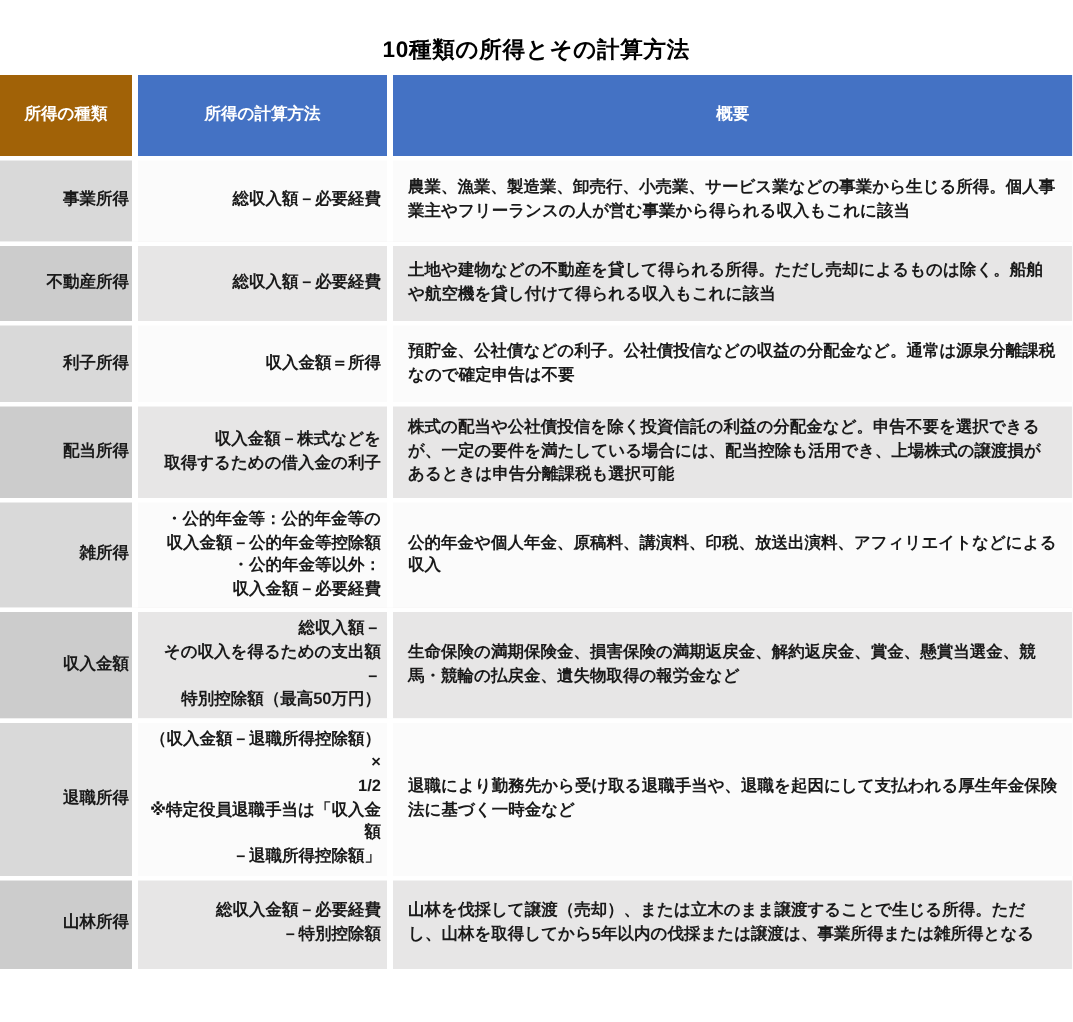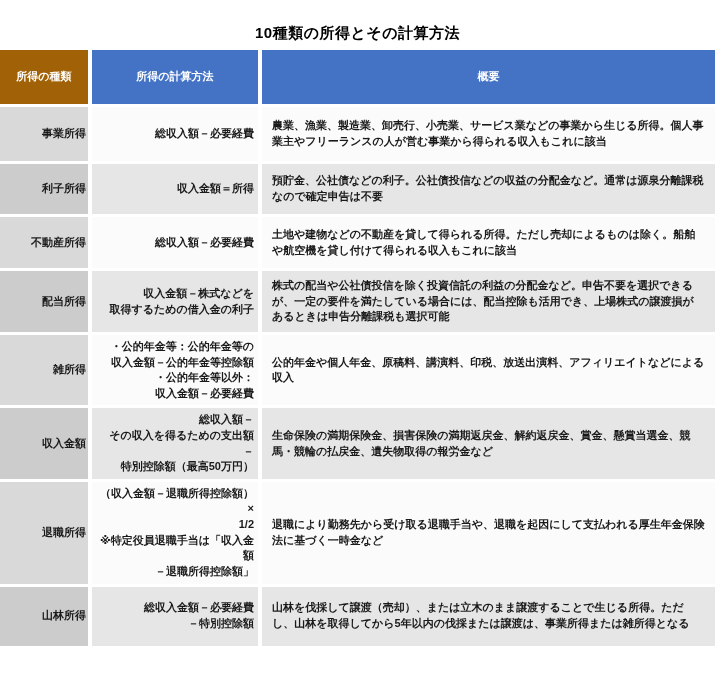--- a/index.html
+++ b/index.html
@@ -92,28 +92,28 @@
         <th class="h3">概要</th>
       </tr>
     </thead>
     <tbody>
       <tr>
         <th>事業所得</th>
         <td class="calc">総収入額－必要経費</td>
         <td class="overview">農業、漁業、製造業、卸売行、小売業、サービス業などの事業から生じる所得。個人事業主やフリーランスの人が営む事業から得られる収入もこれに該当</td>
       </tr>
       <tr>
+        <th>不動産所得</th>
+        <td class="calc">総収入額－必要経費</td>
+        <td class="overview">土地や建物などの不動産を貸して得られる所得。ただし売却によるものは除く。船舶や航空機を貸し付けて得られる収入もこれに該当</td>
+      </tr>
+      <tr>
         <th>利子所得</th>
         <td class="calc">収入金額＝所得</td>
         <td class="overview">預貯金、公社債などの利子。公社債投信などの収益の分配金など。通常は源泉分離課税なので確定申告は不要</td>
-      </tr>
-      <tr>
-        <th>不動産所得</th>
-        <td class="calc">総収入額－必要経費</td>
-        <td class="overview">土地や建物などの不動産を貸して得られる所得。ただし売却によるものは除く。船舶や航空機を貸し付けて得られる収入もこれに該当</td>
       </tr>
       <tr>
         <th>配当所得</th>
         <td class="calc">収入金額－株式などを
 取得するための借入金の利子</td>
         <td class="overview">株式の配当や公社債投信を除く投資信託の利益の分配金など。申告不要を選択できるが、一定の要件を満たしている場合には、配当控除も活用でき、上場株式の譲渡損があるときは申告分離課税も選択可能</td>
       </tr>
       <tr>
         <th>雑所得</th>
         <td class="calc">・公的年金等：公的年金等の

